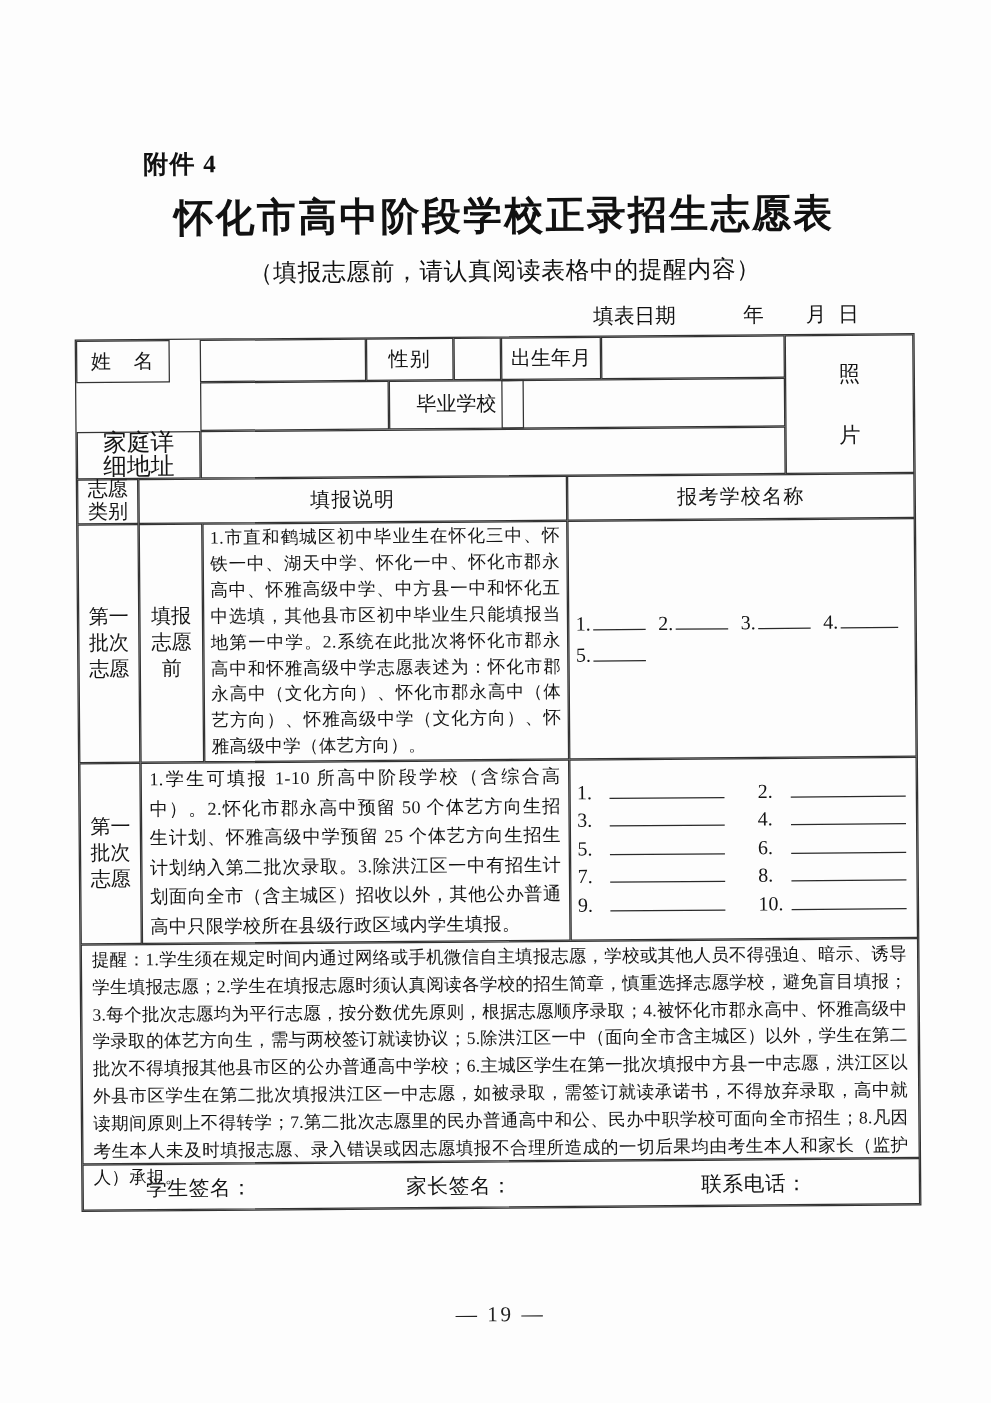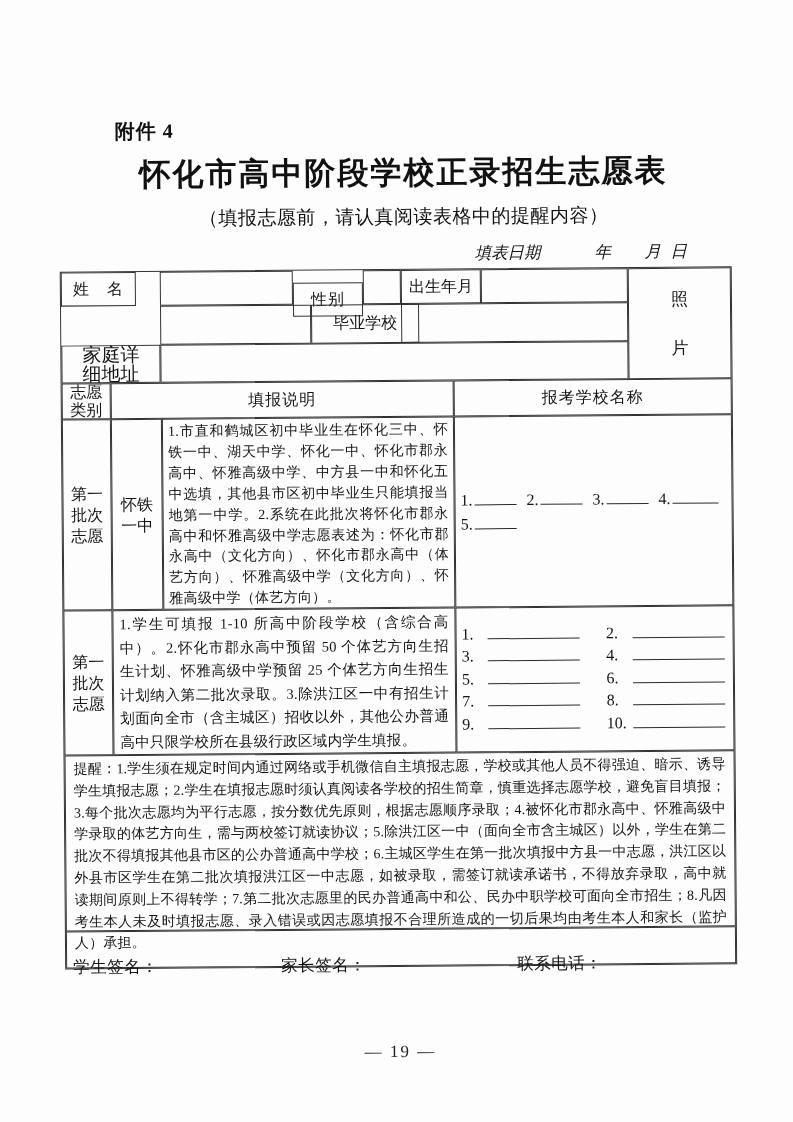--- a/index.html
+++ b/index.html
@@ -18,21 +18,21 @@
     left:0;top:152px;width:793px;margin:0;text-align:center;
     font-size:31px;font-weight:bold;letter-spacing:2px;
     transform:translateX(10px);
   }
   .subtitle{
     left:0;top:204px;width:793px;text-align:center;
     font-size:19px;letter-spacing:0.5px;
     transform:translateX(10px);
   }
   .dateline{left:0;top:243px;width:793px;height:22px;font-size:16.5px;}
-  .dateline span{position:absolute;top:0;font-style:italic;}
+  .dateline span{position:absolute;top:0;}
   .pageno{left:0;top:1042px;width:793px;text-align:center;font-size:17px;letter-spacing:2px;color:#222;}
 
   .formtable{
     position:absolute;left:62px;top:269px;width:670px;height:696px;
     border:1px solid #333;box-sizing:content-box;
   }
   .cl{
     position:absolute;box-sizing:border-box;border:1px solid #333;
     display:flex;align-items:center;justify-content:center;
     font-size:16px;color:#141414;
@@ -56,21 +56,21 @@
   .sline{display:flex;gap:10px;margin:3px 0;}
   .slot{display:inline-flex;align-items:baseline;font-size:16px;}
   .slot2{display:flex;align-items:baseline;font-size:16px;height:20px;}
   .sn2{min-width:24px;display:inline-block;}
   .blank{
     display:inline-block;height:13px;margin-left:2px;
     border-bottom:1.5px solid #2a2a2a;
   }
   .slots2{display:grid;grid-template-columns:auto auto;column-gap:18px;row-gap:2.5px;width:100%;padding-left:5px;box-sizing:border-box;}
   .sigrow{position:relative;font-size:16.5px;}
-  .sigrow span{position:absolute;top:24px;letter-spacing:0.5px;}
+  .sigrow span{position:absolute;top:8px;letter-spacing:0.5px;margin-left:44px;}
 </style>
 </head>
 <body>
 
 <div class="sheet">
 
   <div class="abs attachment">附件 4</div>
   <h1 class="abs title">怀化市高中阶段学校正录招生志愿表</h1>
   <div class="abs subtitle">（填报志愿前，请认真阅读表格中的提醒内容）</div>
 
@@ -78,21 +78,21 @@
     <span style="left:477px">填表日期</span>
     <span style="left:597px">年</span>
     <span style="left:647px">月</span>
     <span style="left:673px">日</span>
   </div>
 
   <div class="formtable">
 
     <div class="cl lbl" style="left:0;top:0;width:75px;height:34px">姓　名</div>
     <div class="cl" style="left:99px;top:0;width:133px;height:34px"></div>
-    <div class="cl lbl" style="left:232px;top:12px;width:70px;height:34px">性别</div>
+    <div class="cl lbl" style="left:232px;top:0;width:70px;height:34px">性别</div>
     <div class="cl" style="left:302px;top:0;width:38px;height:34px"></div>
     <div class="cl" style="left:340px;top:0;width:80px;height:34px">出生年月</div>
     <div class="cl" style="left:420px;top:0;width:147px;height:34px"></div>
 
     <div class="cl photo-cell" style="left:567px;top:0;width:103px;height:111px">
       <span>照</span>
       <span>片</span>
     </div>
 
     <div class="cl" style="left:99px;top:34px;width:151px;height:39px"></div>
@@ -107,21 +107,21 @@
     <div class="cl" style="left:0;top:111px;width:49px;height:36px">
       <span class="wrap2" style="line-height:18px">志愿类别</span>
     </div>
     <div class="cl lbl" style="left:49px;top:111px;width:343px;height:36px">填报说明</div>
     <div class="cl lbl" style="left:392px;top:111px;width:278px;height:36px">报考学校名称</div>
 
     <div class="cl" style="left:0;top:147px;width:49px;height:191px">
       <span class="wrap2">第一批次志愿</span>
     </div>
     <div class="cl" style="left:49px;top:147px;width:51px;height:191px">
-      <span class="wrap2">怀铁一中</span>
+      <span class="wrap2">填报志愿前</span>
     </div>
     <div class="cl desc desc1" style="left:100px;top:147px;width:292px;height:191px">1.市直和鹤城区初中毕业生在怀化三中、怀铁一中、湖天中学、怀化一中、怀化市郡永高中、怀雅高级中学、中方县一中和怀化五中选填，其他县市区初中毕业生只能填报当地第一中学。2.系统在此批次将怀化市郡永高中和怀雅高级中学志愿表述为：怀化市郡永高中（文化方向）、怀化市郡永高中（体艺方向）、怀雅高级中学（文化方向）、怀雅高级中学（体艺方向）。</div>
     <div class="cl" style="left:392px;top:147px;width:278px;height:191px">
       <div class="slots1">
         <div class="sline">
           <span class="slot">
               <span>1.</span>
               <span class="blank" style="width:42px"></span>
             </span>
           <span class="slot">

